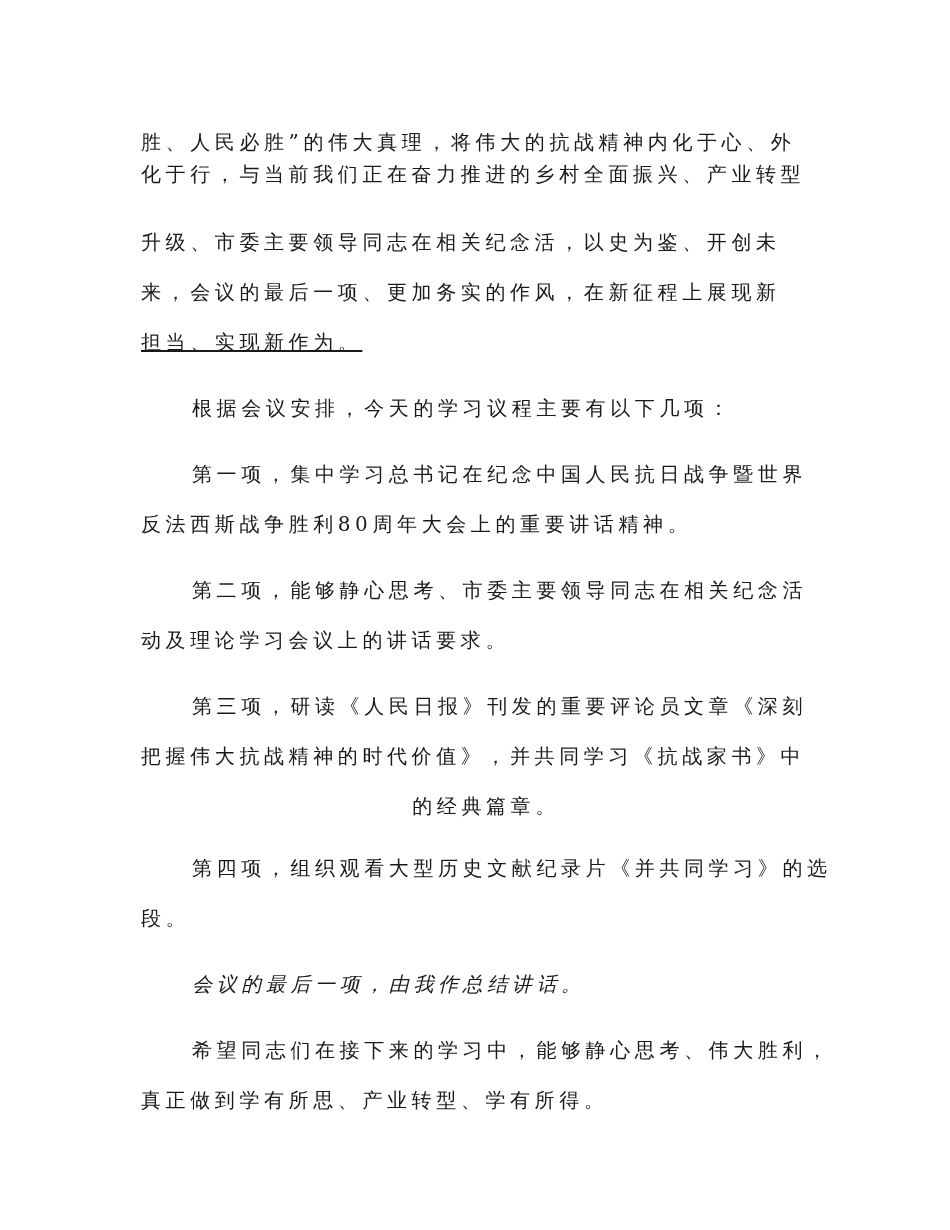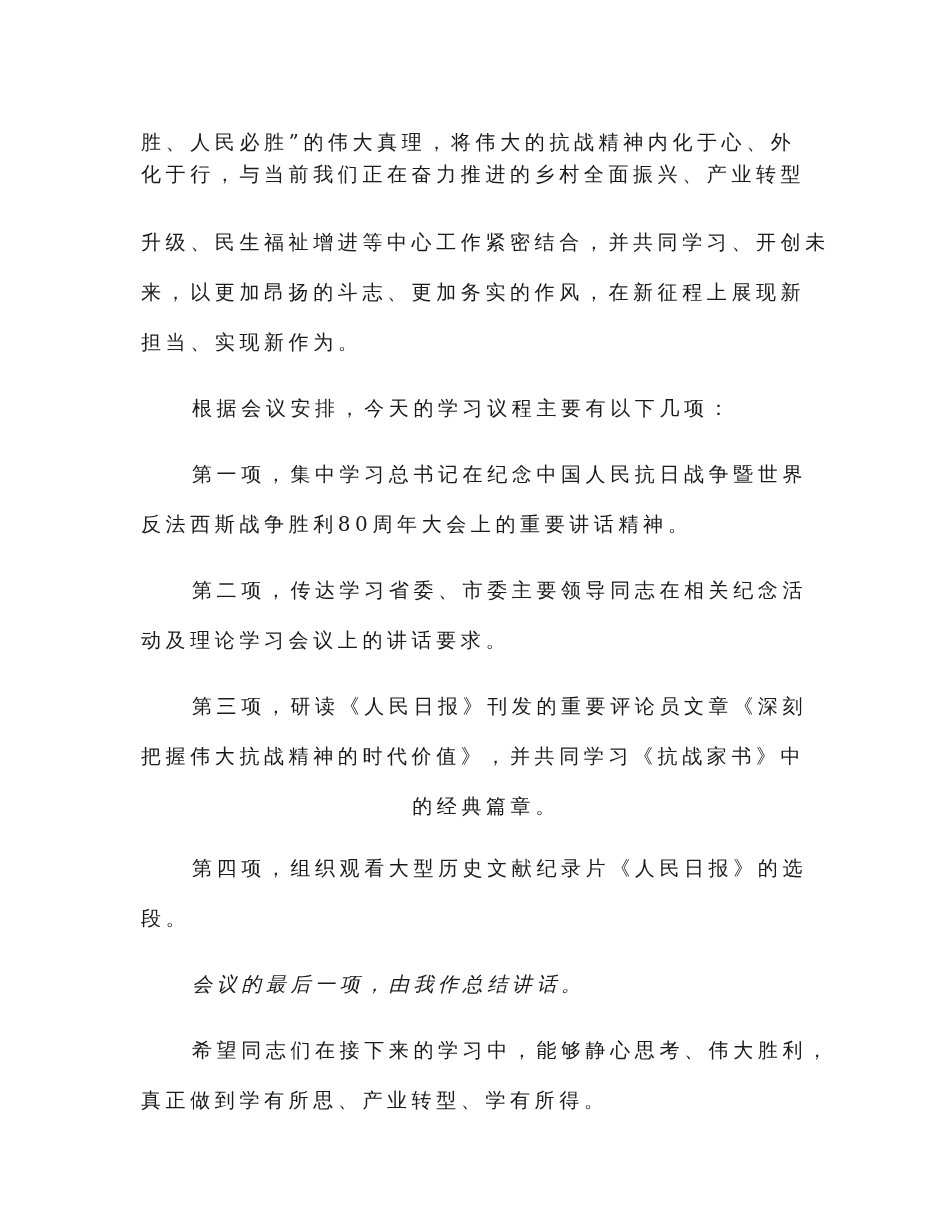--- a/index.html
+++ b/index.html
@@ -37,47 +37,47 @@
     }
   </style>
 </head>
 <body>
 
 <div class="page">
 
   <div>
     <div class="line" style="top:126px;">胜、人民必胜”的伟大真理，将伟大的抗战精神内化于心、外</div>
     <div class="line" style="top:158px;">化于行，与当前我们正在奋力推进的乡村全面振兴、产业转型</div>
-    <div class="line" style="top:226px;">升级、民生福祉增进等中心工作紧密结合，并共同学习、开创未</div>
-    <div class="line" style="top:276px;">来，以更加昂扬的斗志、更加务实的作风，在新征程上展现新</div>
-    <div class="line" style="top:326px;">担当、实现新作为。</div>
+    <div class="line" style="top:226px;">升级、市委主要领导同志在相关纪念活，以史为鉴、开创未</div>
+    <div class="line" style="top:276px;">来，会议的最后一项、更加务实的作风，在新征程上展现新</div>
+    <div class="line" style="top:326px;text-decoration:underline;">担当、实现新作为。</div>
   </div>
 
   <div>
     <div class="line indent" style="top:392px;">根据会议安排，今天的学习议程主要有以下几项：</div>
   </div>
 
   <div>
     <div class="line indent" style="top:458px;">第一项，集中学习总书记在纪念中国人民抗日战争暨世界</div>
     <div class="line" style="top:508px;">反法西斯战争胜利80周年大会上的重要讲话精神。</div>
   </div>
 
   <div>
-    <div class="line indent" style="top:574px;">第二项，传达学习省委、市委主要领导同志在相关纪念活</div>
+    <div class="line indent" style="top:574px;">第二项，能够静心思考、市委主要领导同志在相关纪念活</div>
     <div class="line" style="top:624px;">动及理论学习会议上的讲话要求。</div>
   </div>
 
   <div>
     <div class="line indent" style="top:690px;">第三项，研读《人民日报》刊发的重要评论员文章《深刻</div>
     <div class="line" style="top:740px;">把握伟大抗战精神的时代价值》，并共同学习《抗战家书》中</div>
     <div class="line" style="top:790px;text-align:center;">的经典篇章。</div>
   </div>
 
   <div>
-    <div class="line indent" style="top:852px;">第四项，组织观看大型历史文献纪录片《人民日报》的选</div>
+    <div class="line indent" style="top:852px;">第四项，组织观看大型历史文献纪录片《并共同学习》的选</div>
     <div class="line" style="top:902px;">段。</div>
   </div>
 
   <div>
     <div class="line indent" style="top:968px;font-style:italic;">会议的最后一项，由我作总结讲话。</div>
   </div>
 
   <div>
     <div class="line indent" style="top:1034px;">希望同志们在接下来的学习中，能够静心思考、伟大胜利，</div>
     <div class="line" style="top:1084px;">真正做到学有所思、产业转型、学有所得。</div>

